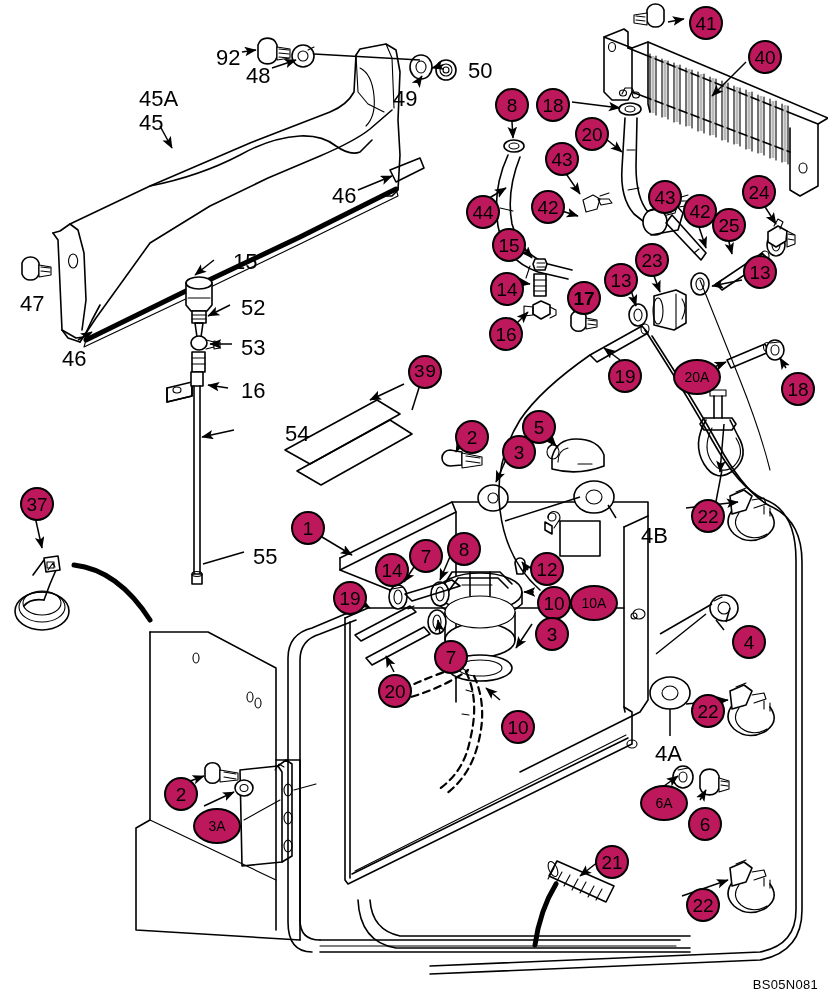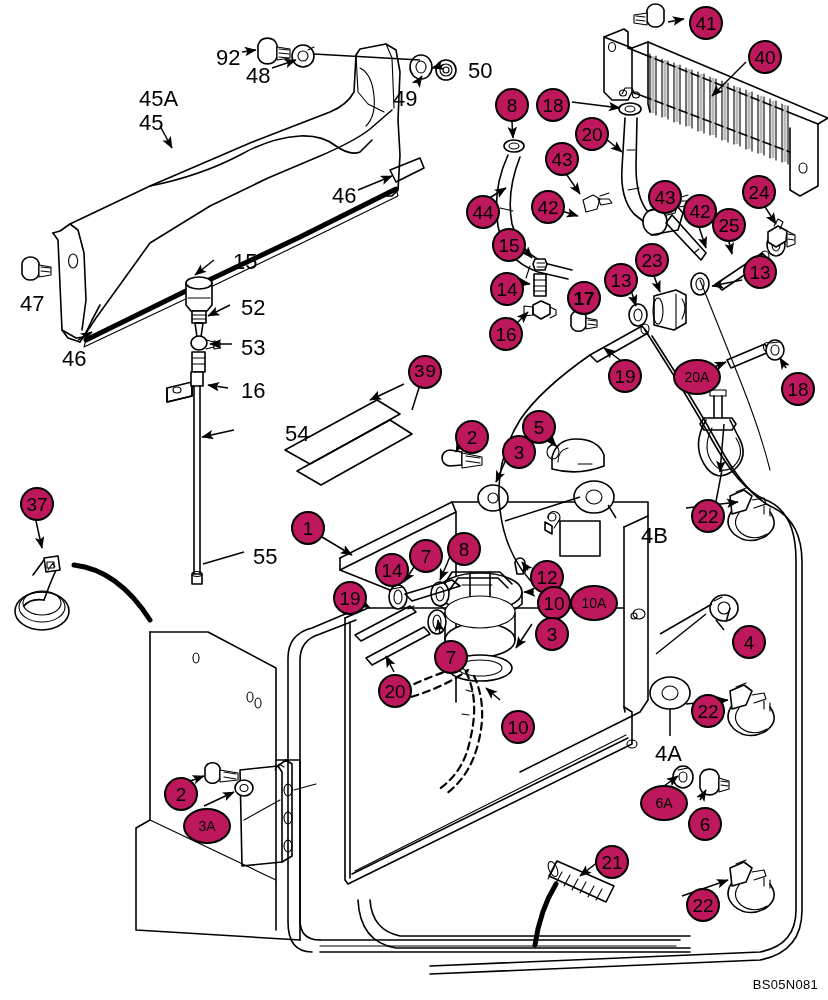--- a/index.html
+++ b/index.html
@@ -680,34 +680,34 @@
       <div class="callout c-sm" style="left: 502px; top: 435px;">3</div>
       <div class="callout c-sm" style="left: 522px; top: 410px;">5</div>
       <div class="plain big" style="left: 611px; top: 525px; margin-left: 30px;">4B</div>
       <div class="callout c-sm" style="left: 291px; top: 511px;">1</div>
       <div class="plain big" style="left: 253px; top: 546px; text-align: center;">55</div>
       <div class="callout c-sm" style="left: 20px; top: 487px;">37</div>
       <div class="callout c-sm" style="left: 333px; top: 581px;">19</div>
       <div class="callout c-sm" style="left: 375px; top: 553px;">14</div>
       <div class="callout c-sm" style="left: 409px; top: 539px;">7</div>
       <div class="callout c-sm" style="left: 447px; top: 532px;">8</div>
-      <div class="callout c-sm" style="left: 530px; top: 552px; margin-top: 8px;">12</div>
+      <div class="callout c-sm" style="left: 530px; top: 552px;">12</div>
       <div class="callout c-sm" style="left: 537px; top: 586px;">10</div>
       <div class="callout c-wide" style="left: 570px; top: 585px;">10A</div>
       <div class="callout c-sm" style="left: 535px; top: 617px;">3</div>
       <div class="callout c-sm" style="left: 434px; top: 640px;">7</div>
       <div class="callout c-sm" style="left: 378px; top: 674px;">20</div>
       <div class="callout c-sm" style="left: 501px; top: 710px;">10</div>
       <div class="callout c-sm" style="left: 691px; top: 499px;">22</div>
       <div class="callout c-sm" style="left: 732px; top: 625px;">4</div>
       <div class="plain big" style="left: 655px; top: 743px;">4A</div>
       <div class="callout c-sm" style="left: 691px; top: 694px;">22</div>
       <div class="callout c-wide" style="left: 640px; top: 785px;">6A</div>
       <div class="callout c-sm" style="left: 688px; top: 807px;">6</div>
       <div class="callout c-sm" style="left: 595px; top: 845px;">21</div>
       <div class="callout c-sm" style="left: 686px; top: 888px;">22</div>
       <div class="callout c-sm" style="left: 164px; top: 777px;">2</div>
-      <div class="callout c-wide" style="left: 183px; top: 808px;">3A</div>
+      <div class="callout c-wide" style="left: 193px; top: 808px;">3A</div>
     </div>
 
   <div id="drawing-no">BS05N081</div>
 
 </div>
 
 </body></html>

